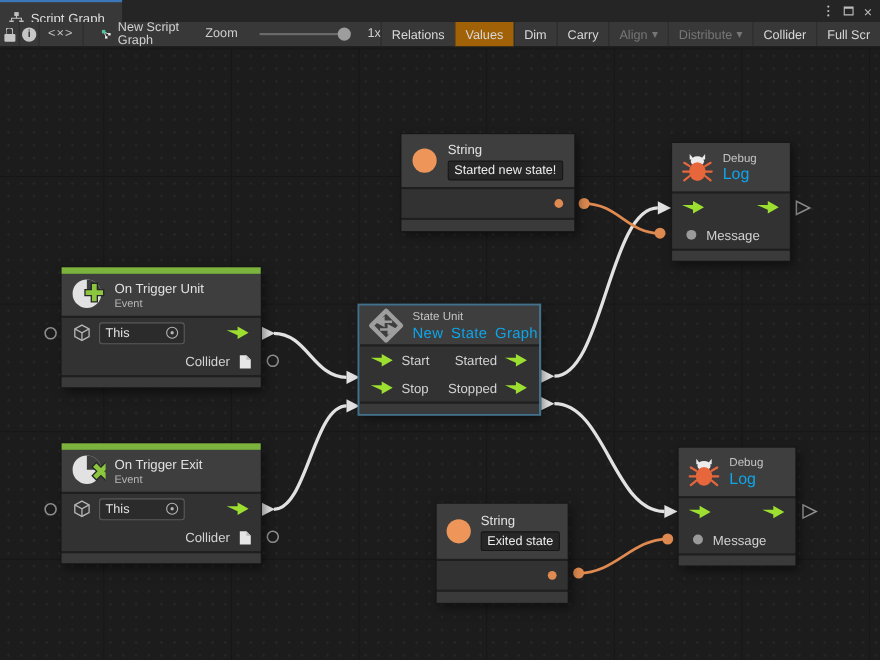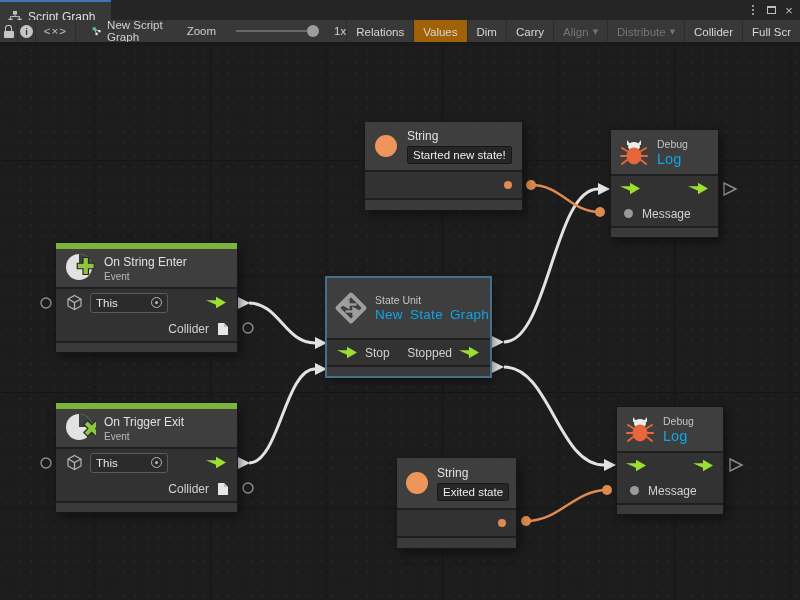--- a/index.html
+++ b/index.html
@@ -253,21 +253,21 @@
 
   <div class="node" style="left:56px; top:243px; width:181px;">
     <div class="green-bar"></div>
     <div class="n-header" style="height:38px; padding-left:8px; gap:8px;">
       <svg width="32" height="32" viewBox="0 0 32 32">
         <circle cx="15" cy="15" r="13" fill="#e2e2e2"></circle>
         <path d="M15,15 L15,2 A13,13 0 0 1 28,15 Z" fill="#3e3e3e"></path>
         <path d="M19,14 h5.5 v5.75 h5.75 v5.5 h-5.75 v5.75 h-5.5 v-5.75 h-5.75 v-5.5 h5.75 Z" transform="translate(0,-8.5)" fill="#8bc63e" stroke="#262626" stroke-width="1.2"></path>
       </svg>
       <div class="hcol">
-        <div class="n-title">On String Enter</div>
+        <div class="n-title">On Trigger Unit</div>
         <div class="n-sub">Event</div>
       </div>
     </div>
     <div class="n-body">
       <div class="prow" style="height:27px; padding:0 10px; gap:7px;">
         <svg width="17" height="17" viewBox="0 0 17 17" fill="none" stroke="#b5b5b5" stroke-width="1.2">
           <path d="M8.5,1.5 L15,5 V12 L8.5,15.5 L2,12 V5 Z"></path>
             <path d="M2,5 L8.5,8.5 L15,5"></path>
             <path d="M8.5,8.5 V15.5"></path>
         </svg>
@@ -287,36 +287,47 @@
         <svg width="12" height="14" viewBox="0 0 12 14">
           <path d="M1,1 H7 L11,5 V13 H1 Z" fill="#e6e6e6"></path>
             <path d="M7,1 L7,5 L11,5" fill="#bdbdbd"></path>
         </svg>
       </div>
     </div>
     <div class="n-footer" style="height:9px;"></div>
   </div>
 
   <div class="node selected" style="left:327px; top:278px; width:163px;">
-    <div class="n-header" style="height:60px; padding-left:7px; gap:7px;">
+    <div class="n-header" style="height:35px; padding-left:7px; gap:7px;">
       <svg width="34" height="34" viewBox="0 0 34 34">
         <path d="M17,3.5 L30.5,17 L17,30.5 L3.5,17 Z" fill="none" stroke="#9e9e9e" stroke-width="4" stroke-linejoin="round"></path>
         <g stroke="#9e9e9e" stroke-width="2.4" fill="#9e9e9e">
           <line x1="22.5" y1="13.5" x2="13" y2="13.5"></line>
             <path d="M14.5,10.5 L9,13.5 L14.5,16.5 Z"></path>
           <line x1="11.5" y1="20.5" x2="21" y2="20.5"></line>
             <path d="M19.5,17.5 L25,20.5 L19.5,23.5 Z"></path>
         </g>
       </svg>
       <div class="hcol">
         <div class="n-kind">State Unit</div>
         <div class="n-title2 spaced">New State Graph</div>
       </div>
     </div>
     <div class="n-body">
+      <div class="prow" style="height:25px; padding:0 10px;">
+        <svg width="21" height="13" viewBox="0 0 21 13">
+            <path d="M0,4.3 H10 V0.8 L20,6.5 L10,12.2 V8.7 Z" fill="#9cdf30"></path>
+          </svg>
+        <span class="plabel" style="margin-left:7px;">Start</span>
+        <span style="flex:1"></span>
+        <span class="plabel" style="margin-right:7px;">Started</span>
+        <svg width="21" height="13" viewBox="0 0 21 13">
+            <path d="M0,4.3 H10 V0.8 L20,6.5 L10,12.2 V8.7 Z" fill="#9cdf30"></path>
+          </svg>
+      </div>
       <div class="prow" style="height:25px; padding:0 10px;">
         <svg width="21" height="13" viewBox="0 0 21 13">
             <path d="M0,4.3 H10 V0.8 L20,6.5 L10,12.2 V8.7 Z" fill="#9cdf30"></path>
           </svg>
         <span class="plabel" style="margin-left:7px;">Stop</span>
         <span style="flex:1"></span>
         <span class="plabel" style="margin-right:7px;">Stopped</span>
         <svg width="21" height="13" viewBox="0 0 21 13">
             <path d="M0,4.3 H10 V0.8 L20,6.5 L10,12.2 V8.7 Z" fill="#9cdf30"></path>
           </svg>

